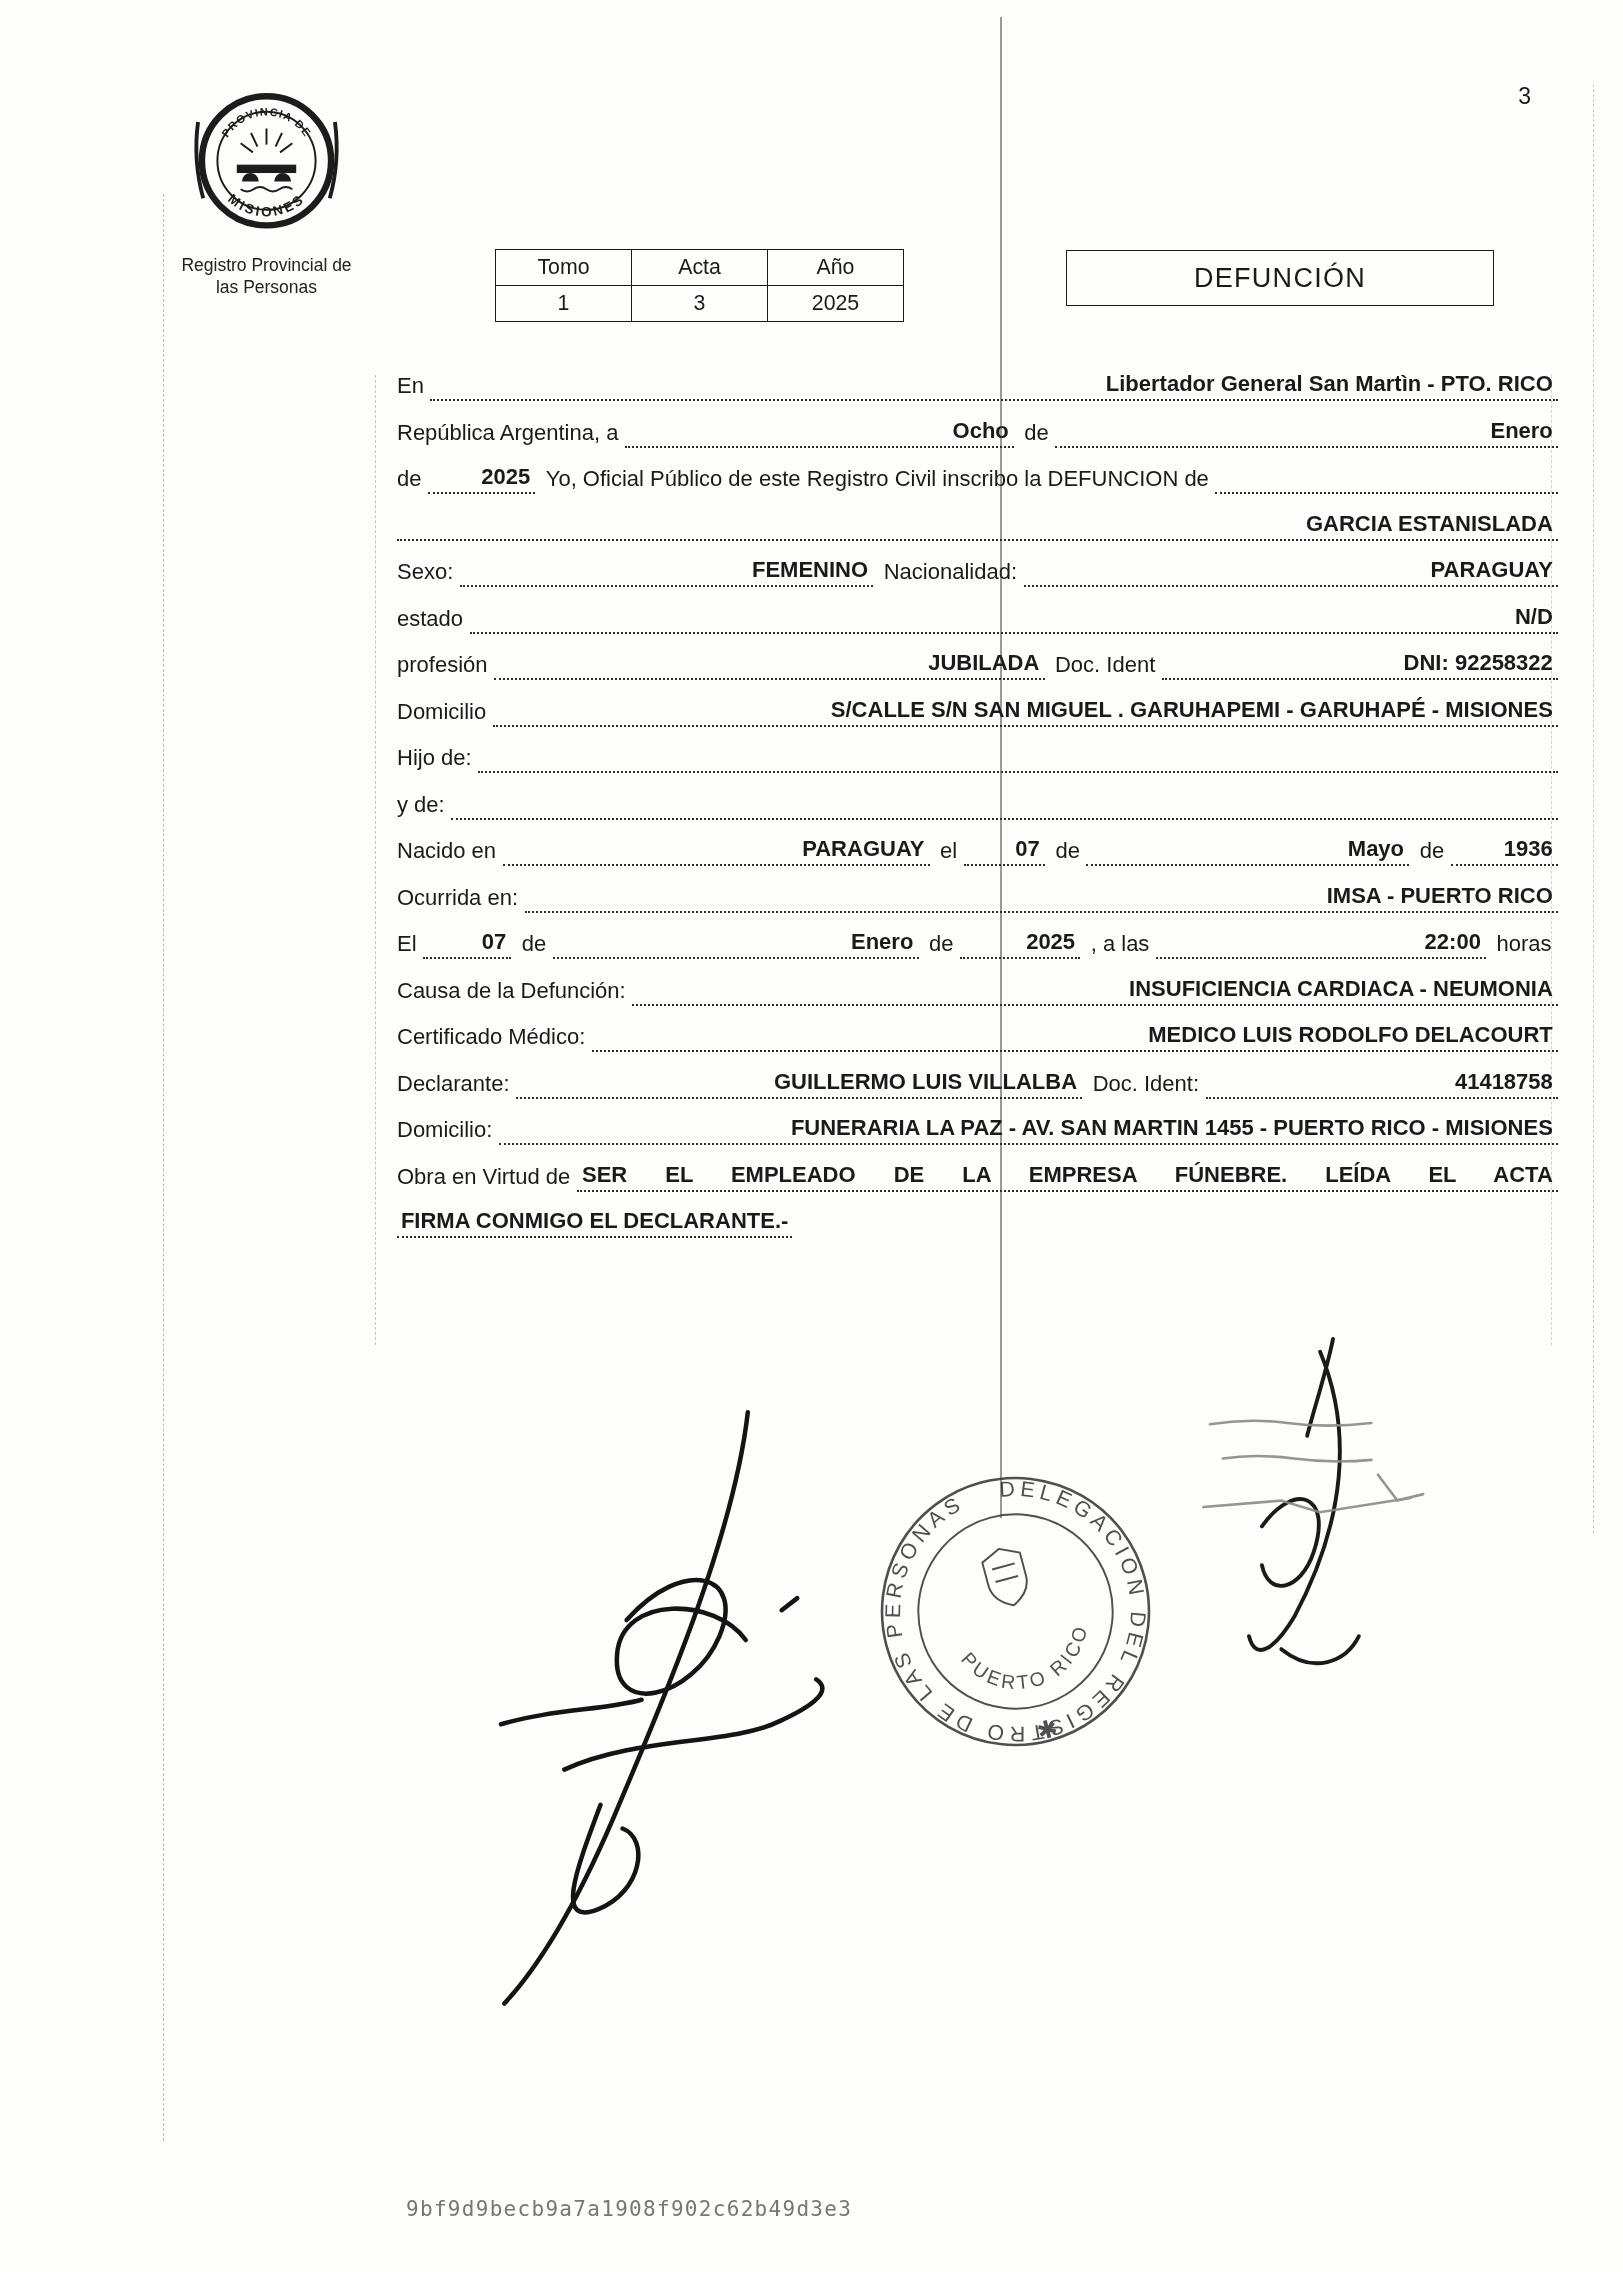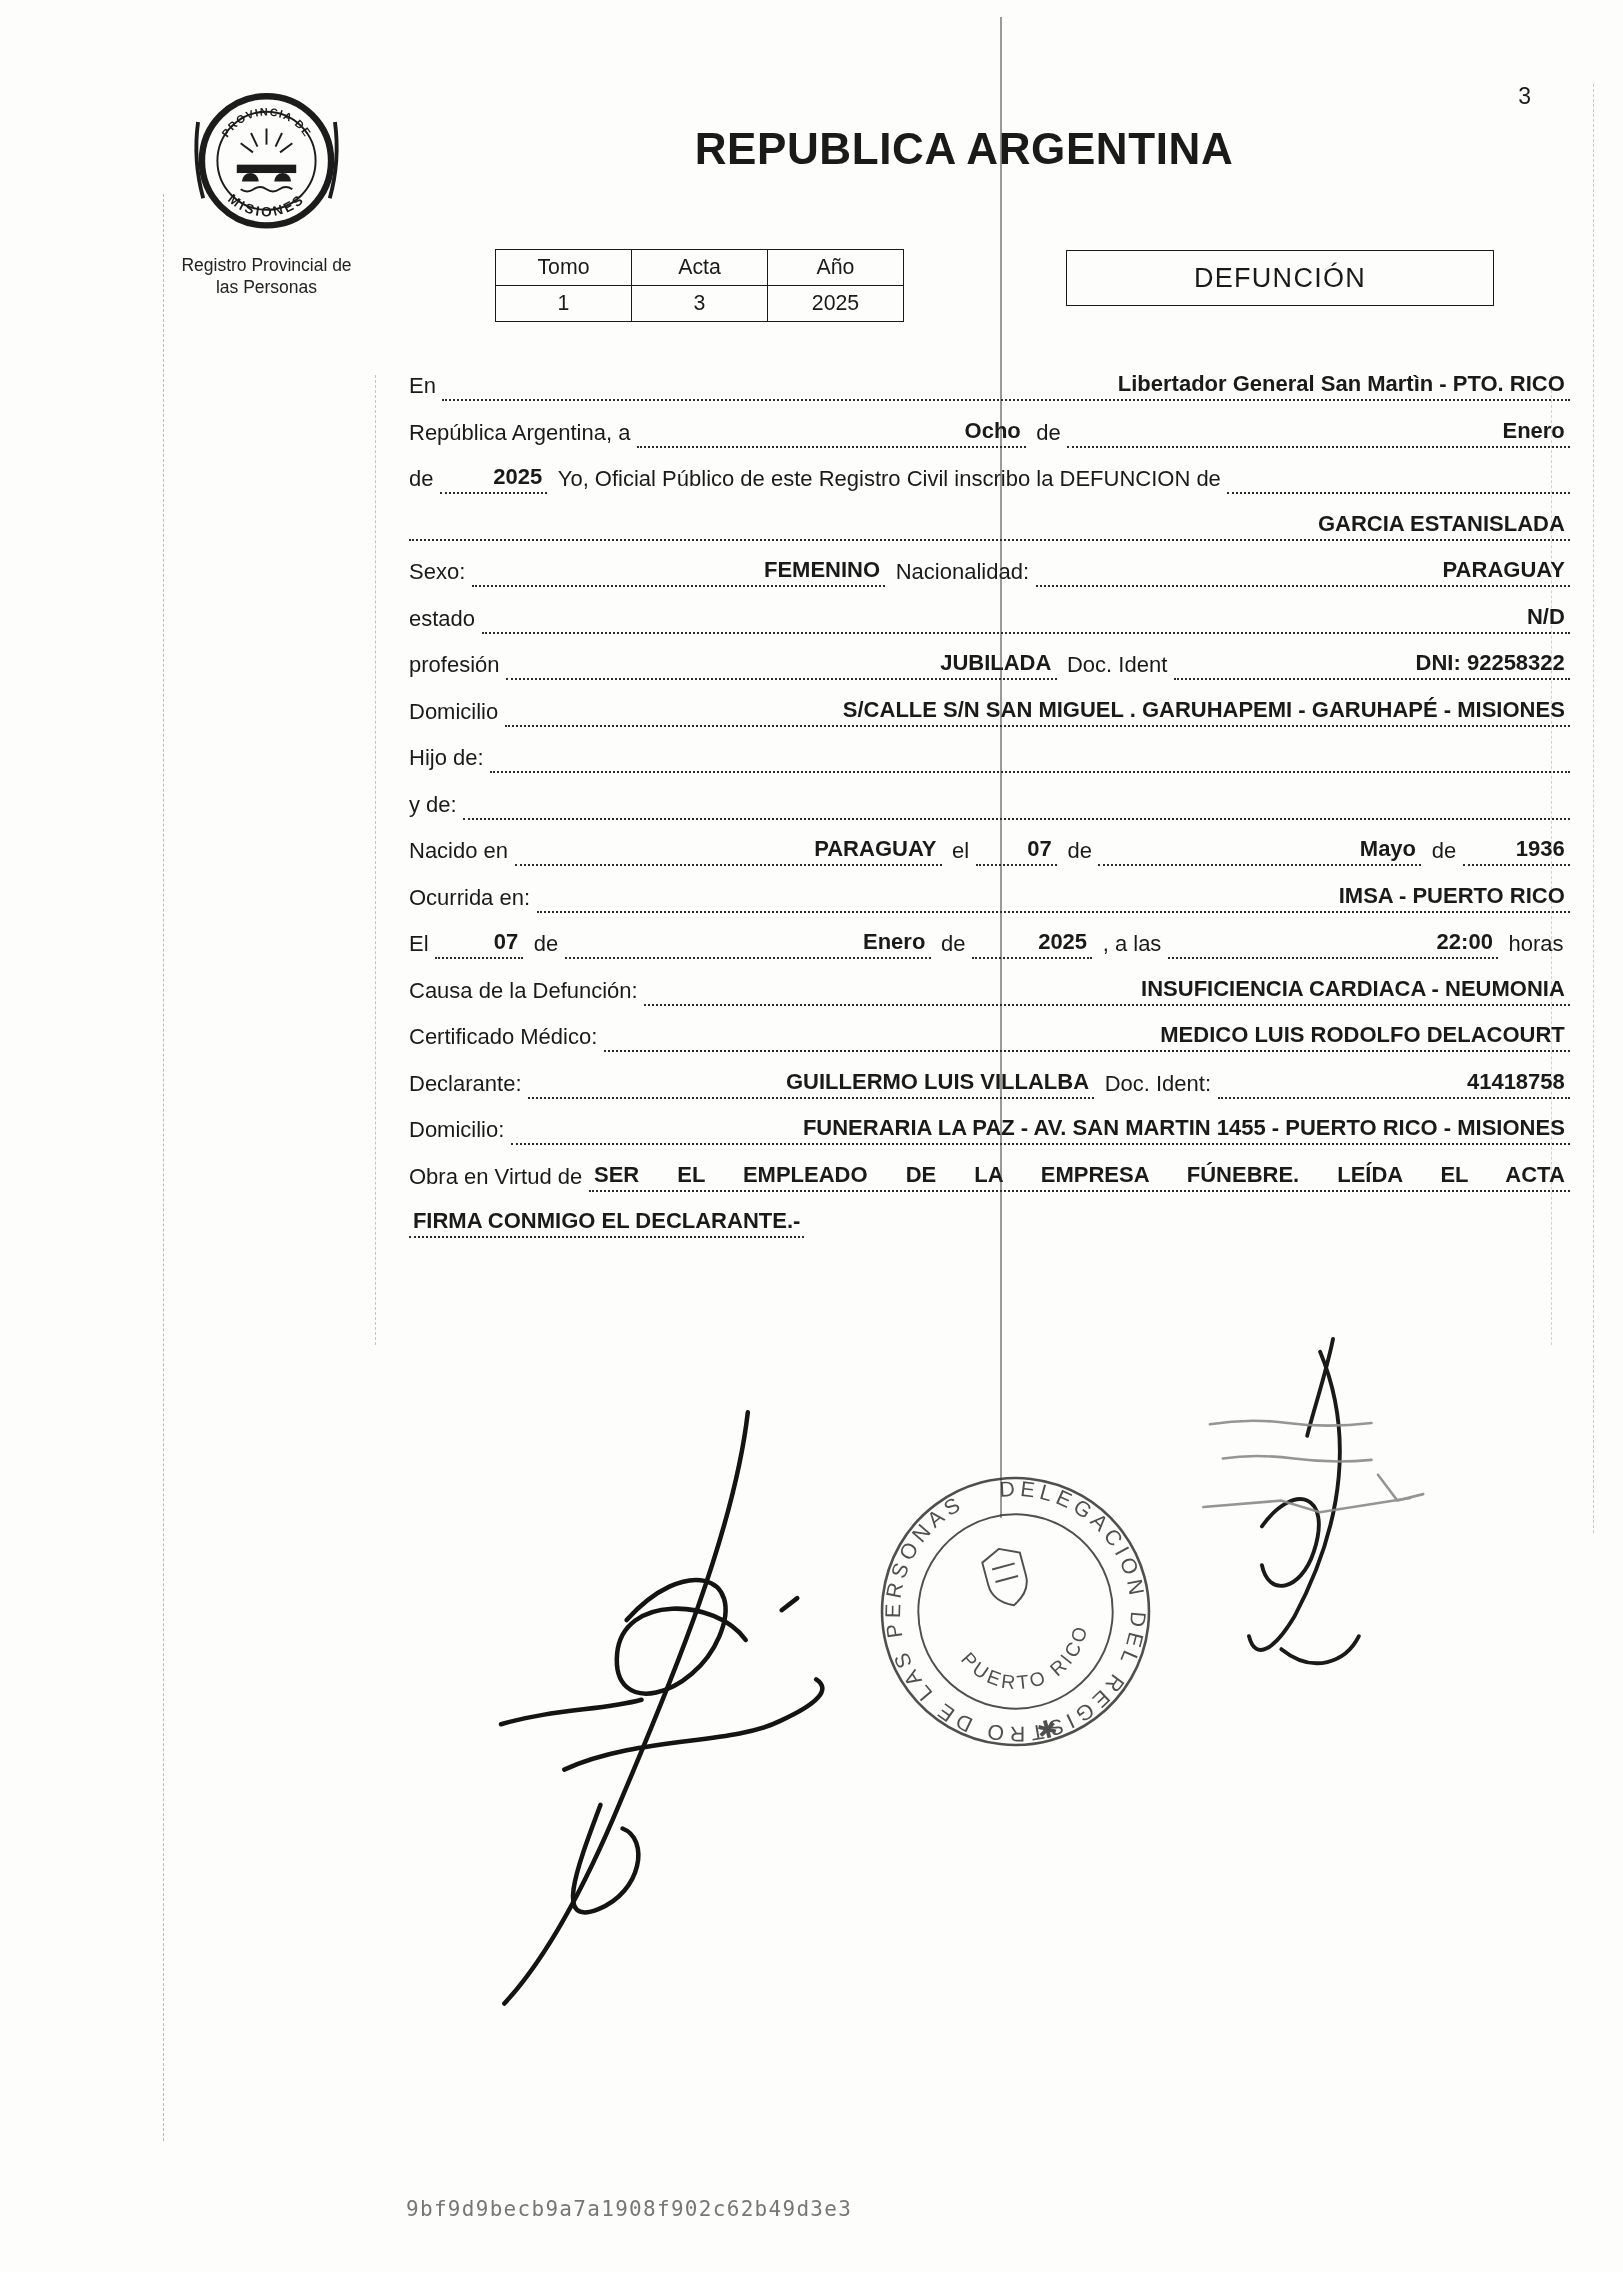--- a/index.html
+++ b/index.html
@@ -12,21 +12,21 @@
   .seal svg{display:block;margin:0 auto}
   .seal-caption{margin-top:10px;font-size:17.5px;line-height:1.25;color:#222}
 
   .title{position:absolute;left:401px;top:124px;width:1126px;text-align:center;font-size:44px;font-weight:bold;letter-spacing:0.6px}
 
   .record-table{position:absolute;left:495px;top:249px;border-collapse:collapse}
   .record-table td{border:1.9px solid #1a1a1a;width:135px;height:35px;text-align:center;font-size:21.3px;padding:0}
 
   .act-box{position:absolute;left:1066px;top:250px;width:426px;height:54px;border:1.9px solid #1a1a1a;display:flex;align-items:center;justify-content:center;font-size:27px;letter-spacing:1.3px}
 
-  .form{position:absolute;left:409px;top:370px;width:1161px;font-size:22px}
+  .form{position:absolute;left:397px;top:370px;width:1161px;font-size:22px}
   .row{display:flex;align-items:flex-end;margin-bottom:15.5px;min-height:31px}
   .lbl{white-space:nowrap;padding:0 6.5px 1.9px 0}
   .lbl.mid{padding-left:10.4px}
   .val{border-bottom:2.6px dotted #2b2b2b;font-weight:bold;text-align:right;padding:0 5.2px 1.9px}
   .f08{flex:.8}.f09{flex:.9}.f1{flex:1}.f12{flex:1.2}.f13{flex:1.3}.f14{flex:1.4}
   .w110{width:71px}.w120{width:78px}.w150{width:97px}.w170{width:110px}
   .just{text-align:justify;text-align-last:justify}
   .closing-val{border-bottom:2.6px dotted #2b2b2b;font-weight:bold;padding:0 3.9px 1.9px}
 
   .fold-line{position:absolute;left:1000px;top:17px;width:1.9px;height:1501px;background:#2f2f2f;opacity:.48;z-index:6}
@@ -84,21 +84,20 @@
       <path d="M 80 164 q 10 7 20 0 q 10 -7 20 0 q 10 7 20 0 q 10 -7 20 0" stroke="#1c1c1c" fill="none" stroke-width="3"></path>
       <path d="M 14 60 q -8 60 8 118" stroke="#1c1c1c" fill="none" stroke-width="6"></path>
       <path d="M 226 60 q 8 60 -8 118" stroke="#1c1c1c" fill="none" stroke-width="6"></path>
     </svg>
     <div class="seal-caption">
       <div>Registro Provincial de</div>
       <div>las Personas</div>
     </div>
   </div>
 
-  <div class="title">REPUBLICA ARGENTINA</div>
 
   <table class="record-table">
     <tbody>
         <tr>
       <td>Tomo</td>
       <td>Acta</td>
       <td>Año</td>
     </tr>
     <tr>
       <td>1</td>

